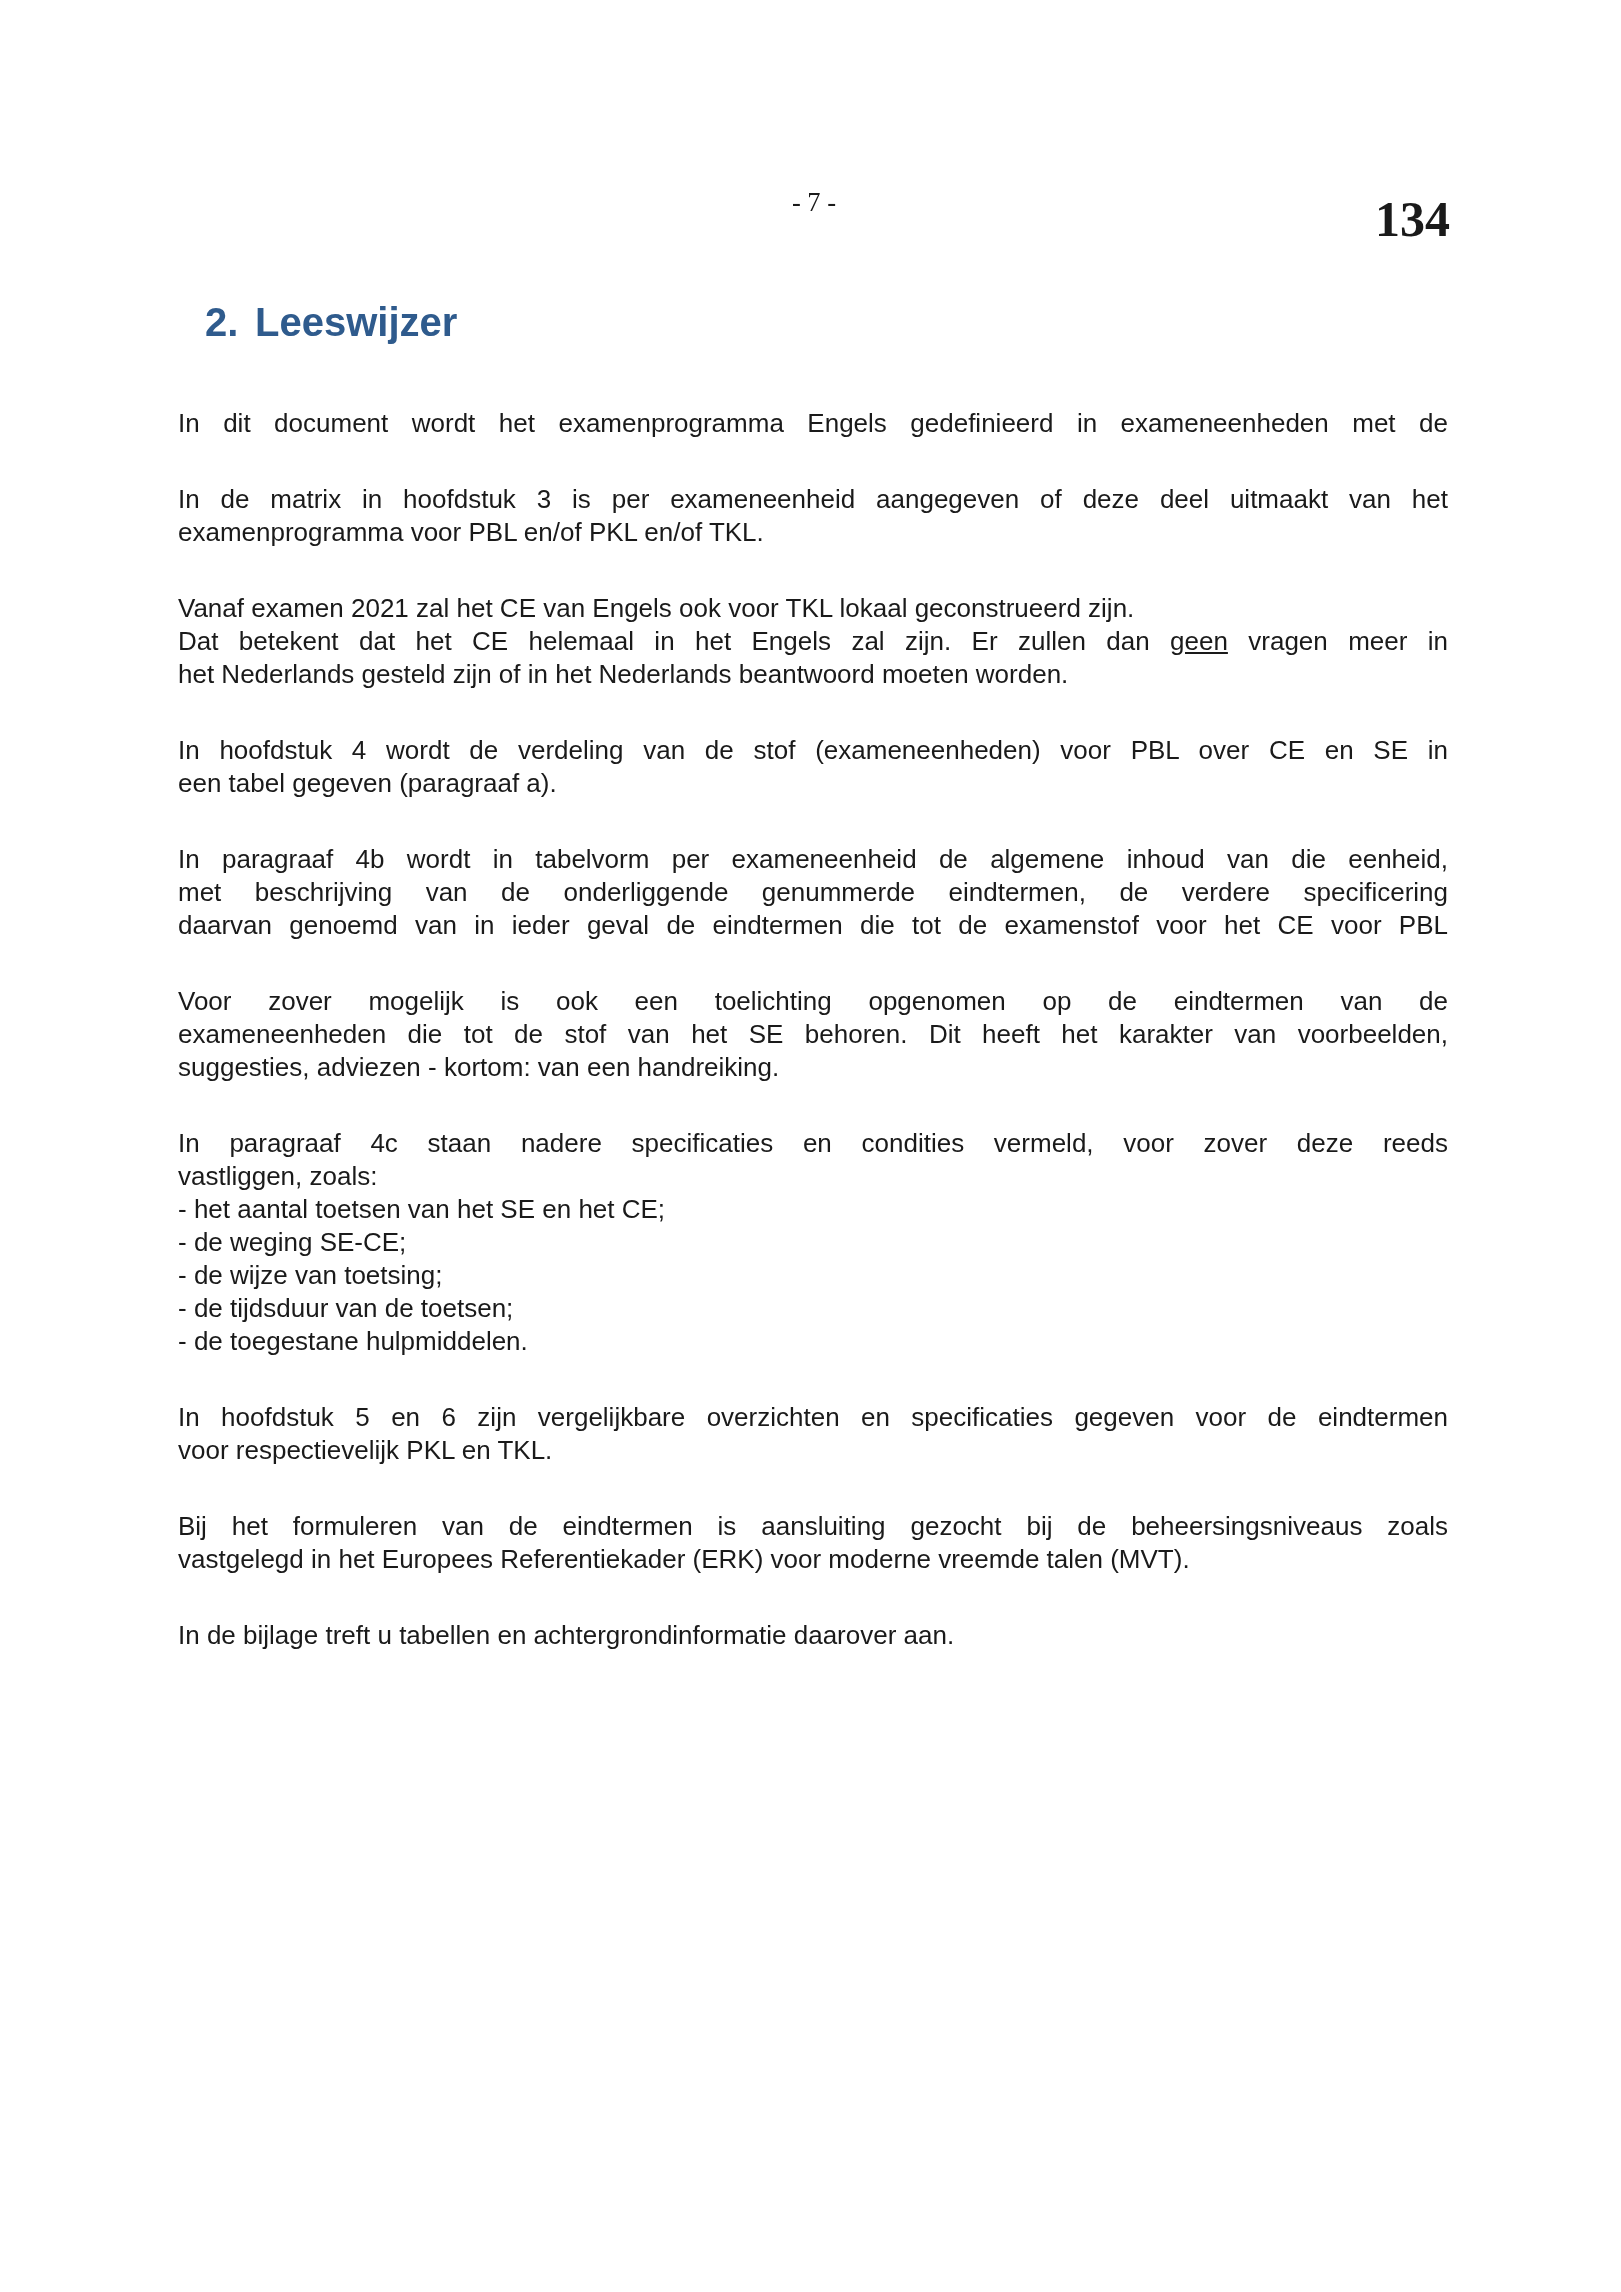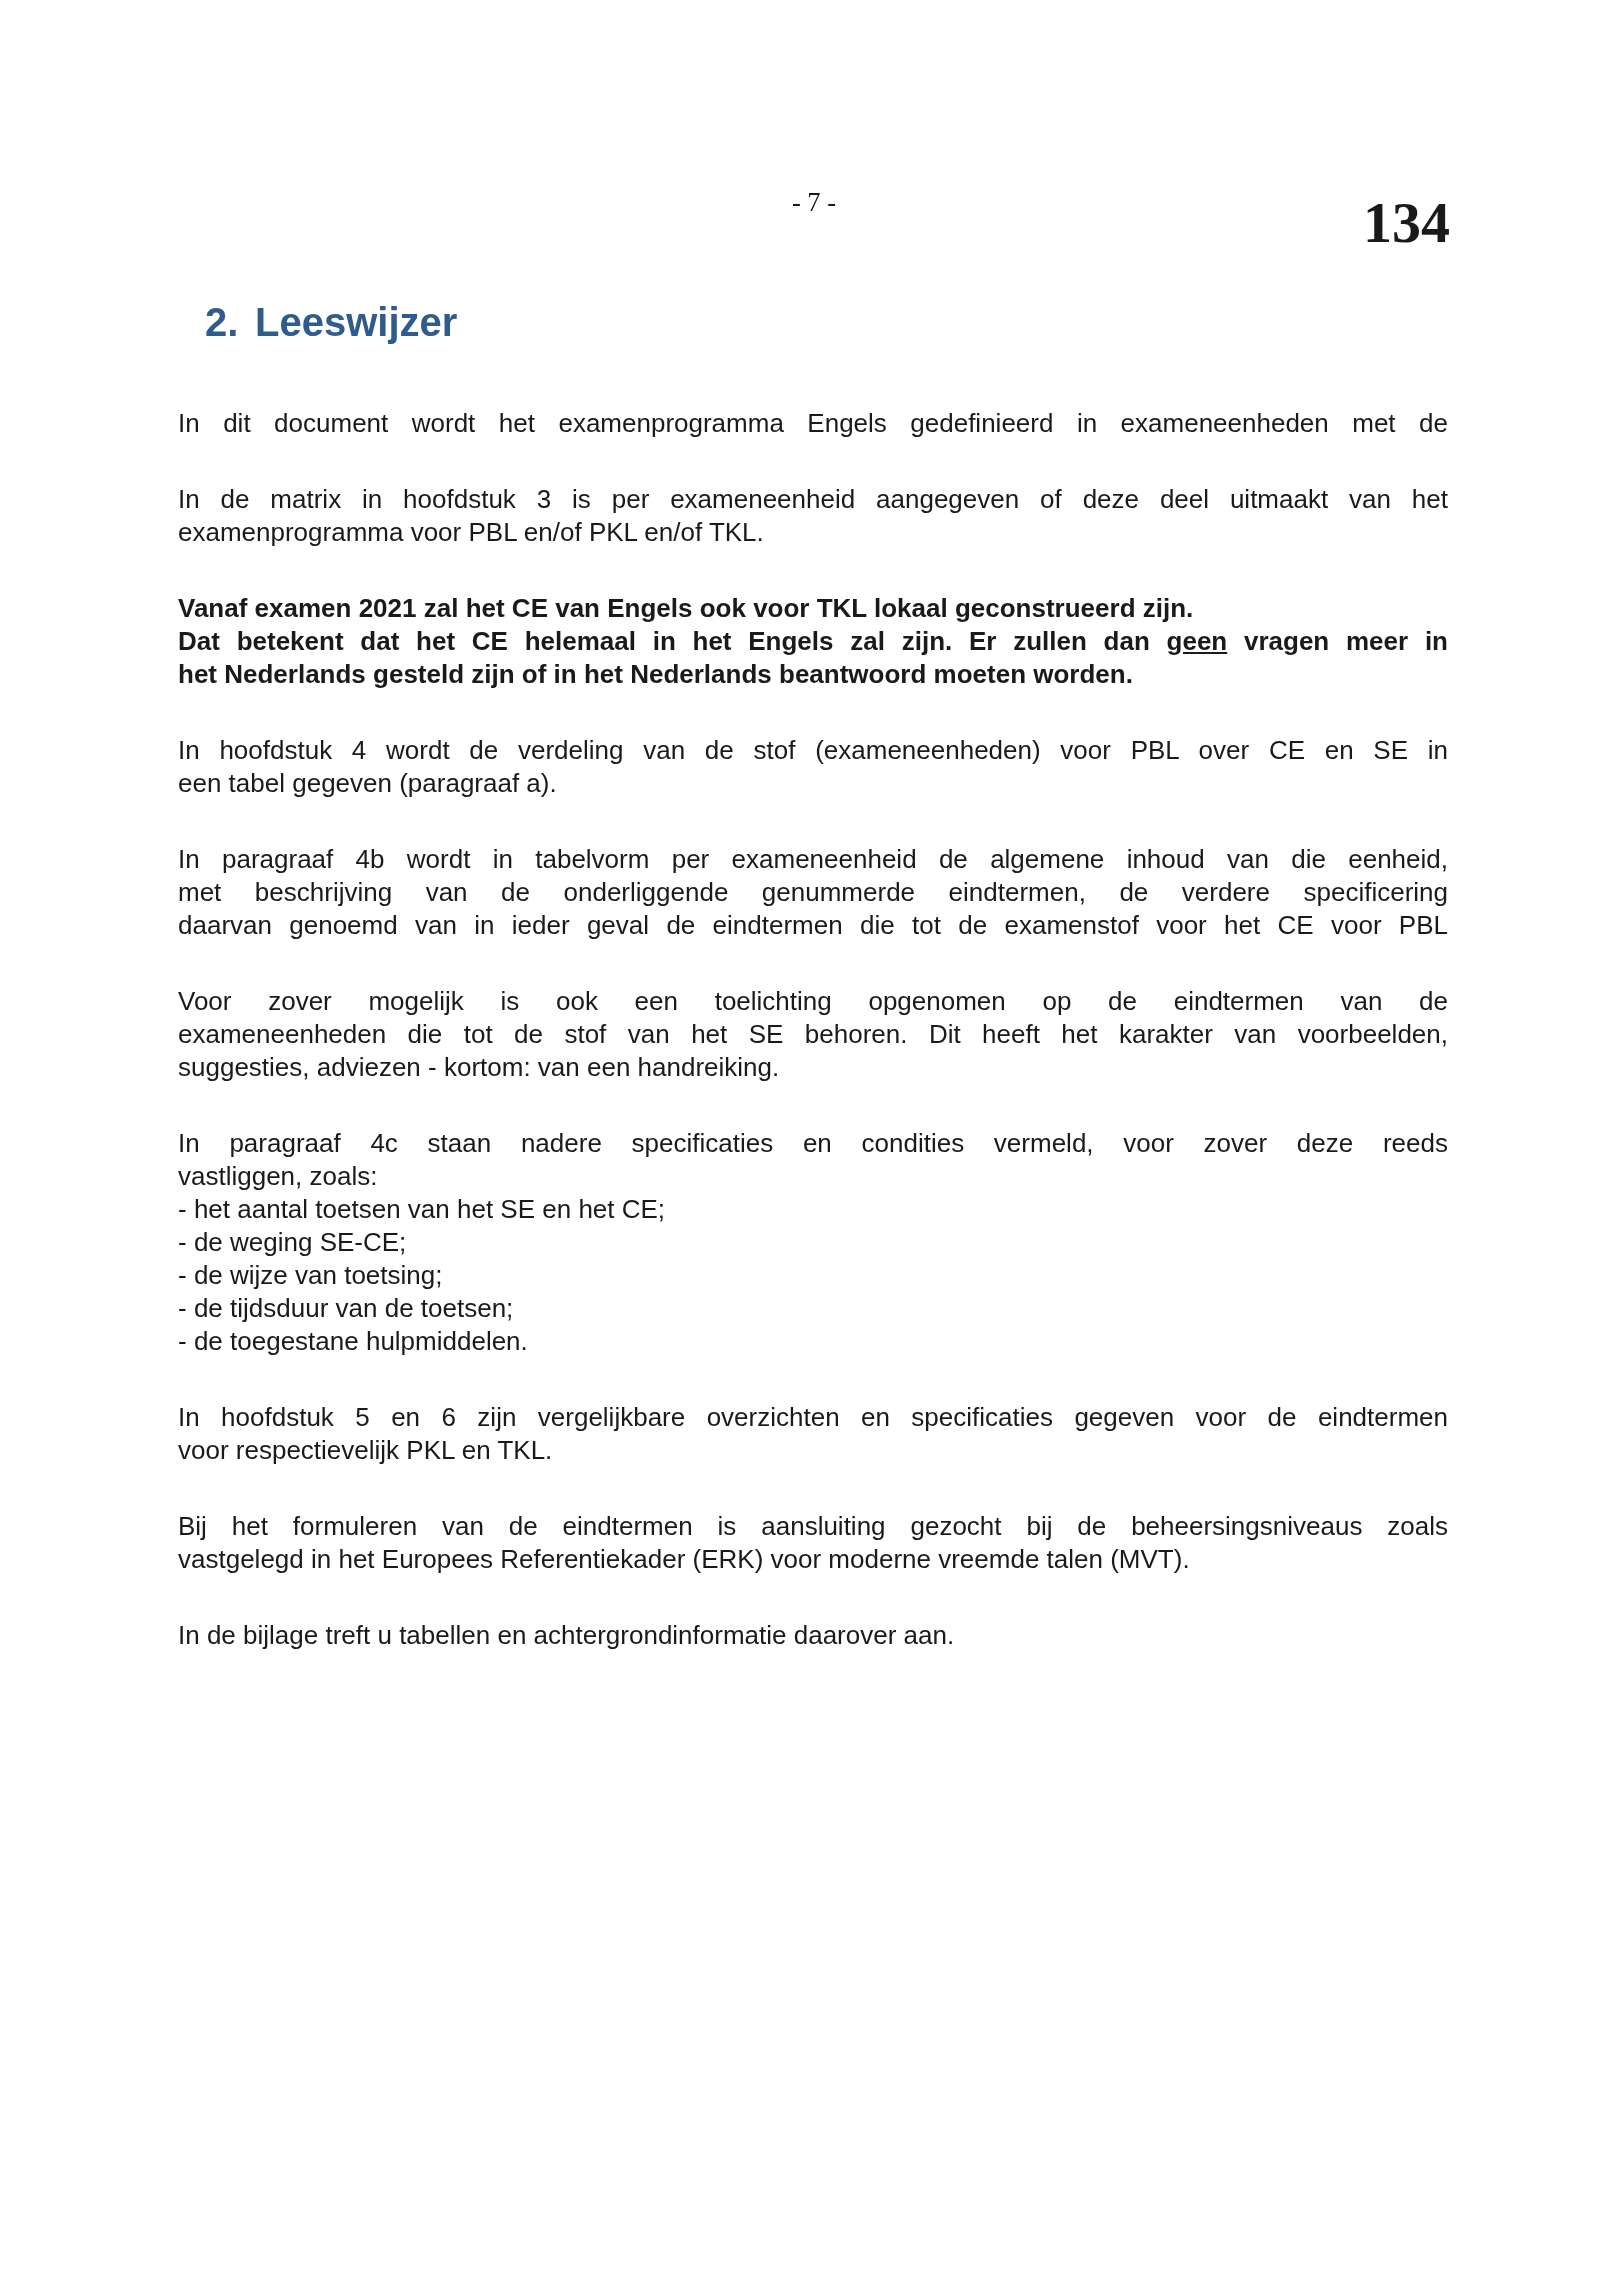--- a/index.html
+++ b/index.html
@@ -15,35 +15,35 @@
   .page-header { position: absolute; left: 178px; right: 171px; top: 0; height: 265px; }
   .page-num {
     position: absolute; top: 188px; left: 0; width: 100%;
     text-align: center;
     font-family: "Liberation Serif", serif;
     font-size: 26.5px; line-height: 29px;
   }
   .folio {
     position: absolute; top: 194px; right: 0;
     font-family: "Liberation Serif", serif;
-    font-weight: 700; font-size: 58px; line-height: 1;
+    font-weight: 700; font-size: 50px; line-height: 1;
   }
   .heading {
     position: absolute; left: 189px; top: 283px; margin: 16px;
     font-size: 40px; line-height: 47px; font-weight: 700;
     color: var(--heading_blue, #2f5b8d);
     white-space: nowrap;
   }
   .heading .num { display: inline-block; margin-right: 16.7px; }
   .body-text {
     position: absolute; left: 178px; top: 407px; width: 1270px;
     font-size: 26px; line-height: 33px;
   }
   .para { margin: 0 0 43px 0; }
-  .para.bold { font-weight: 700; margin-top: 20px; }
+  .para.bold { font-weight: 400; margin-top: 20px; }
   .line { display: block; text-align: left; }
   .line.fill { text-align: justify; text-align-last: justify; }
   .b { font-weight: 400; }
   .u { text-decoration: underline; }
 </style>
 </head>
 <body>
 
 <div class="page">
 

